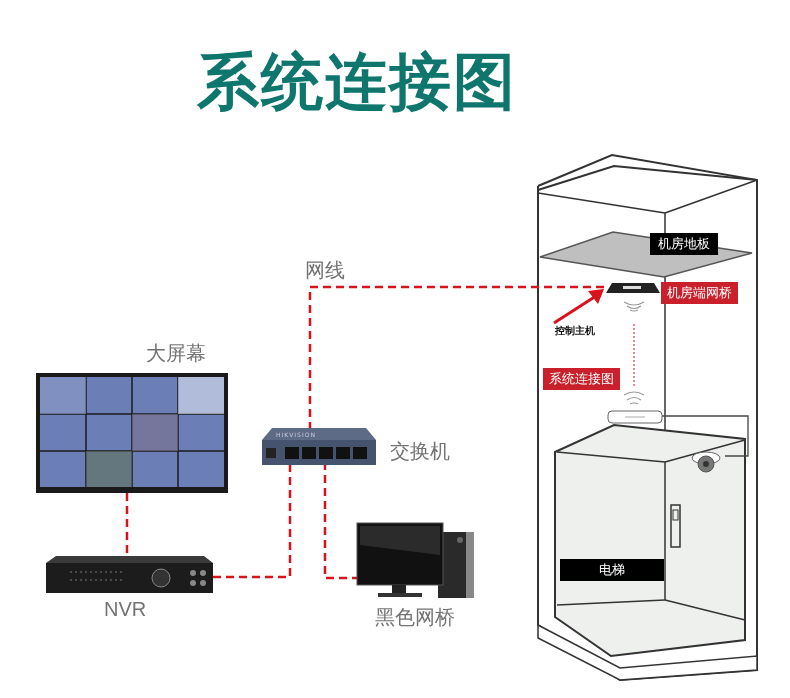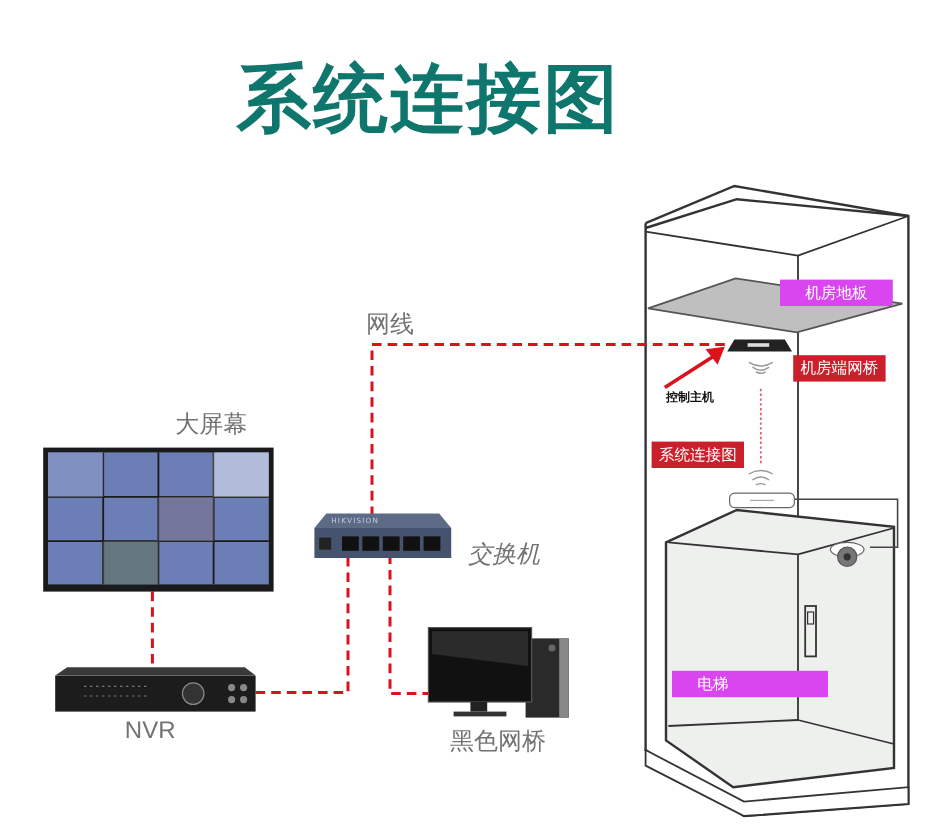--- a/index.html
+++ b/index.html
@@ -1,21 +1,21 @@
 <!DOCTYPE html>
 <html><head>
 <meta charset="utf-8">
 <style>
   html,body{margin:0;padding:0;background:#fff;}
   body{width:790px;height:698px;position:relative;overflow:hidden;font-family:"DejaVu Sans","Liberation Sans",sans-serif;}
   .abs{position:absolute;}
   #title{left:0;top:40px;width:714px;text-align:center;font-size:62px;font-weight:bold;color:#0f766e;letter-spacing:2px;}
   .lbl{font-size:20px;color:#737373;}
   .tag-red{background:#c9202b;color:#fff;font-size:13px;padding:2px 6px;white-space:nowrap;}
-  .tag-gray{background:#d946ef;color:#fff;font-size:13px;padding:2px 21px;white-space:nowrap;}
+  .tag-gray{background:#000000;color:#fff;font-size:13px;padding:2px 8px;white-space:nowrap;}
   svg{position:absolute;left:0;top:0;}
 </style>
 </head>
 <body>
 
 <div id="title" class="abs">系统连接图</div>
 
 <svg width="790" height="698">
 
   <g stroke="#333" fill="none" stroke-width="2">
@@ -126,22 +126,22 @@
     <circle cx="460" cy="540" r="3" fill="#666"></circle>
     <rect x="357" y="523" width="86" height="62" fill="#111" stroke="#555"></rect>
     <polygon points="360,526 440,526 440,555 360,545" fill="#2b2b2b"></polygon>
     <rect x="392" y="585" width="14" height="8" fill="#222"></rect>
     <rect x="378" y="593" width="44" height="4" fill="#333"></rect>
   </g>
 </svg>
 
 <div class="abs lbl" style="left:305px;top:257px;">网线</div>
 <div class="abs lbl" style="left:98px;top:340px;margin-left:48px;">大屏幕</div>
-<div class="abs lbl" style="left:390px;top:448px;font-style:italic;">交换机</div>
+<div class="abs lbl" style="left:390px;top:438px;">交换机</div>
 <div class="abs lbl" style="left:104px;top:598px;font-family:Liberation Sans, sans-serif;">NVR</div>
 <div class="abs lbl" style="left:375px;top:604px;">黑色网桥</div>
 <div class="abs" style="left:276px;top:431px;font-size:6px;color:#ccd;letter-spacing:1px;">HIKVISION</div>
 
 <div class="abs tag-gray" style="left:650px;top:233px;">机房地板</div>
-<div class="abs tag-red" style="left:661px;top:296px;text-align:right;">机房端网桥</div>
+<div class="abs tag-red" style="left:661px;top:282px;text-align:right;">机房端网桥</div>
 <div class="abs" style="left:555px;top:324px;font-size:10px;font-weight:bold;color:#111;">控制主机</div>
 <div class="abs tag-red" style="left:543px;top:368px;">系统连接图</div>
-<div class="abs tag-gray" style="left:560px;top:559px;width:88px;">电梯</div>
+<div class="abs tag-gray" style="left:560px;top:559px;width:88px;text-align:center;">电梯</div>
 
 </body></html>

